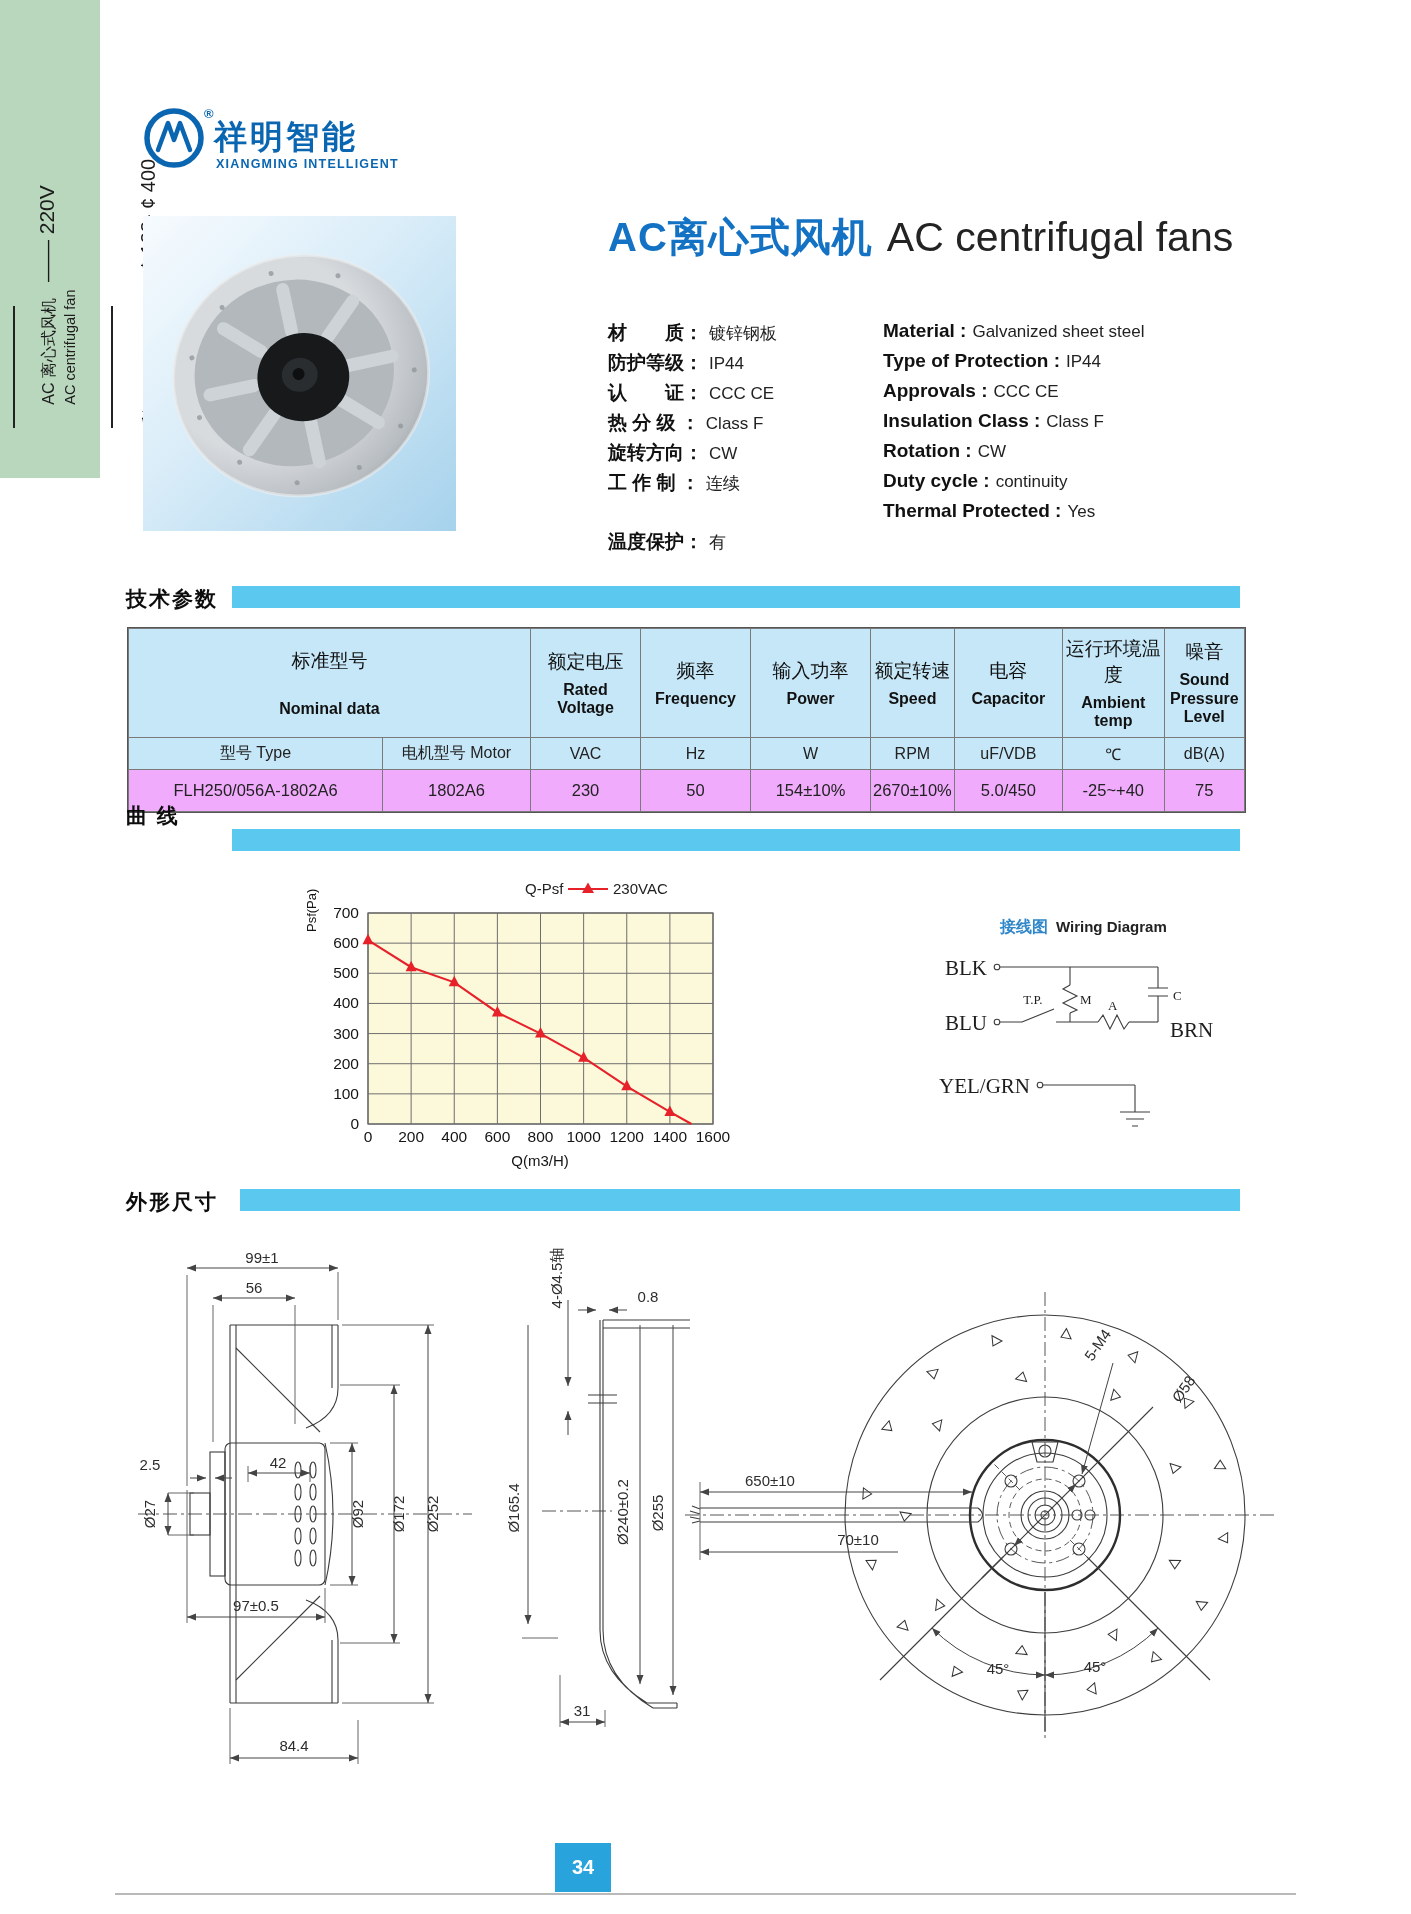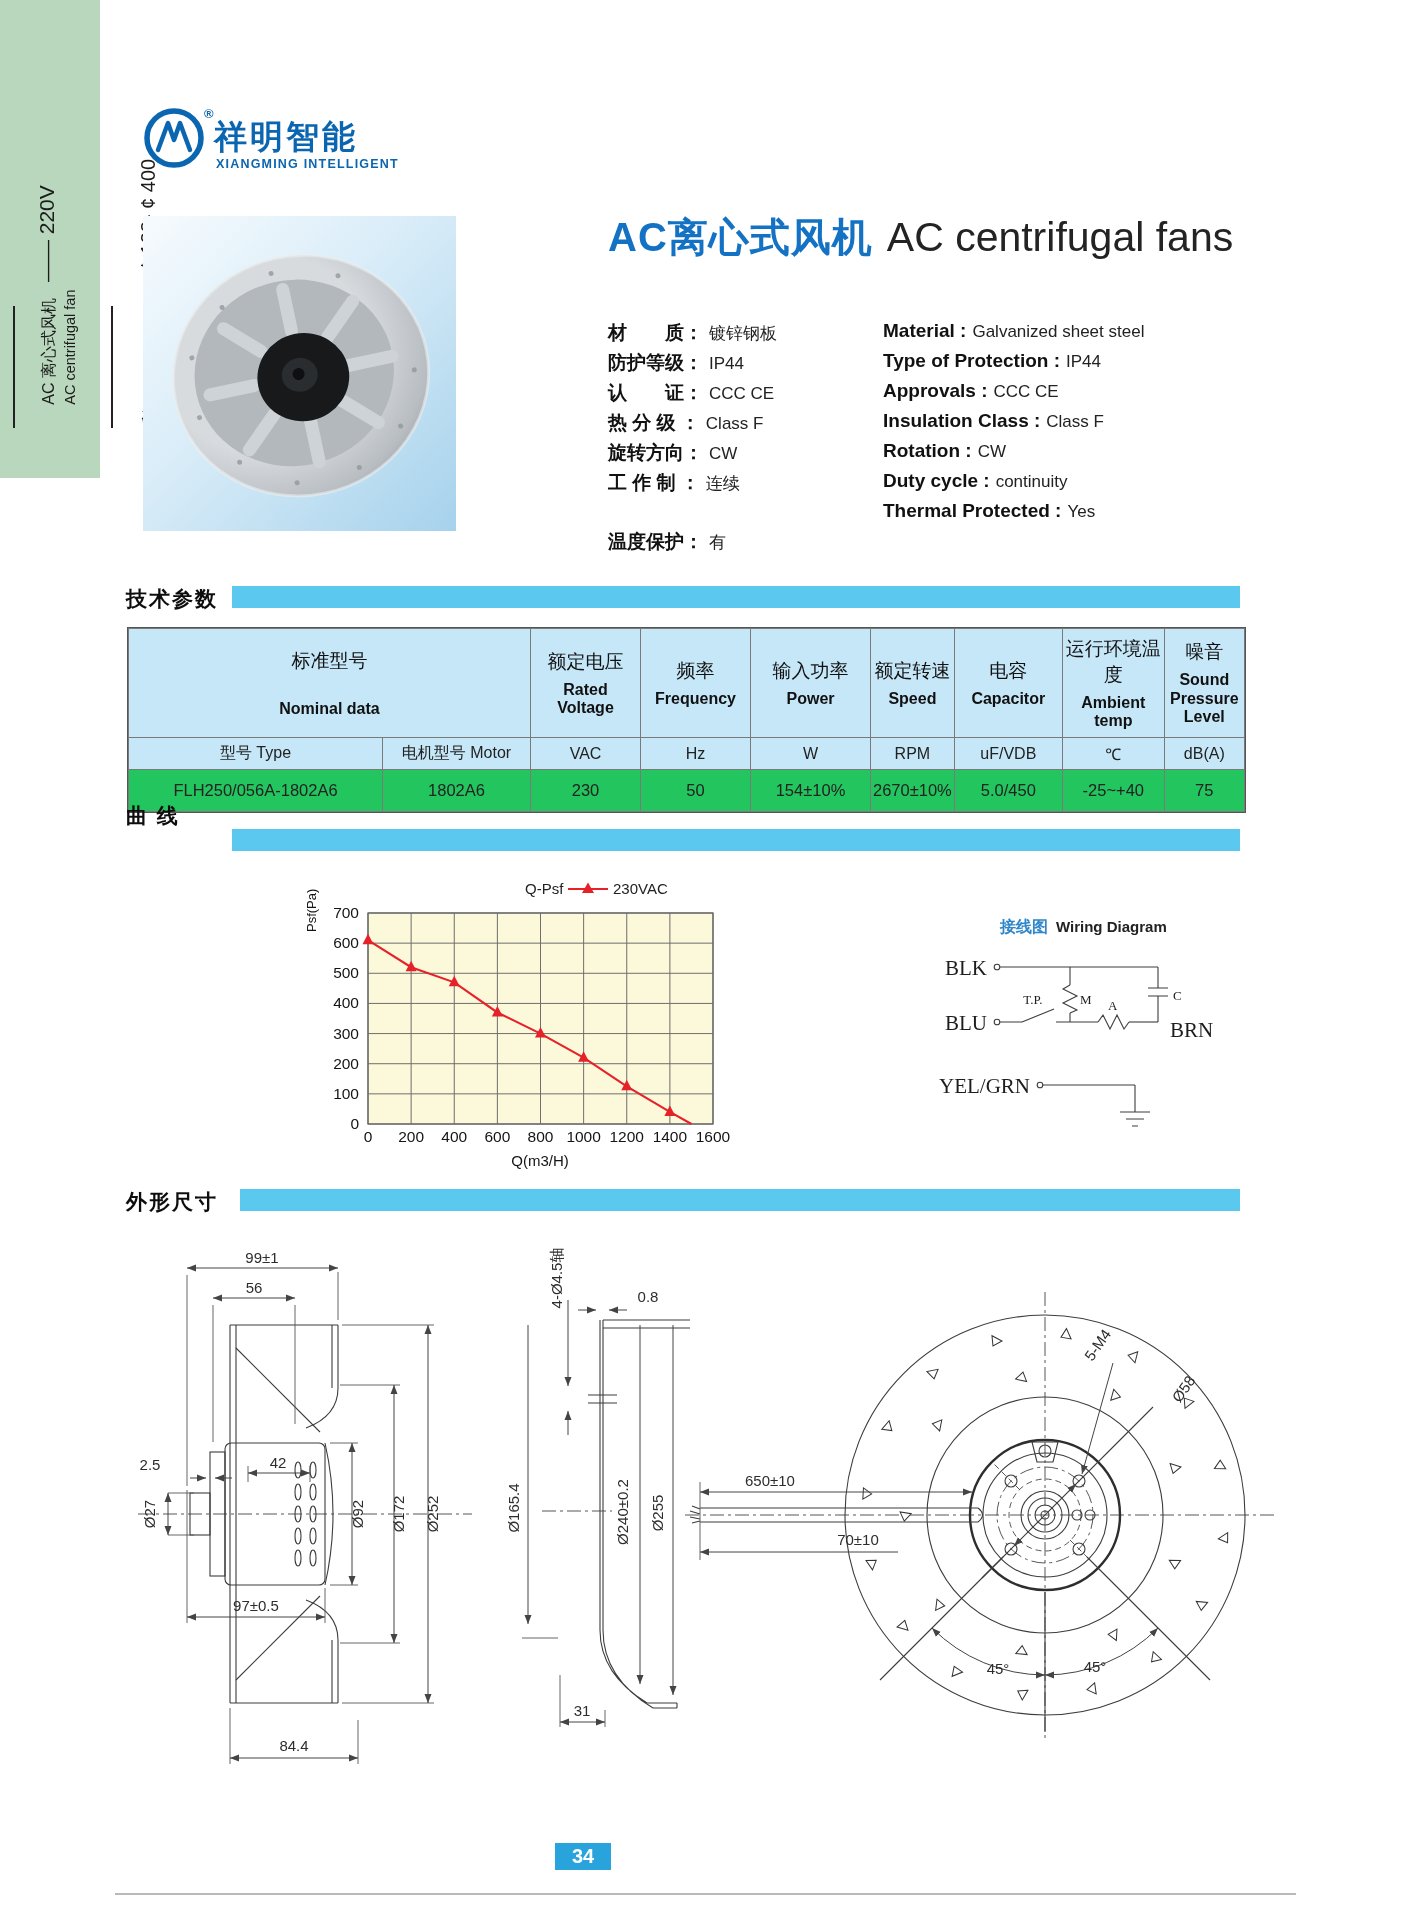--- a/index.html
+++ b/index.html
@@ -25,40 +25,40 @@
   .spec-l{font-weight:bold;font-size:19px;color:#111;text-align:center;}
   .spec-v{font-size:17px;color:#222;margin-left:6px;margin-top:10px;}
   
   .sec-label{position:absolute;font-size:21px;font-weight:bold;color:#0d0d0d;letter-spacing:2px;}
   .sec-bar{position:absolute;height:22px;background:#5bc8f0;}
   
   .spec-table{position:absolute;left:128px;top:628px;border-collapse:collapse;table-layout:fixed;}
   .spec-table td{border:1px solid #7a7a7a;text-align:center;vertical-align:middle;padding:0 2px;}
   .spec-table tr.r1 td{background:#c6e7f8;height:108px;}
   .spec-table tr.r2 td{background:#c6e7f8;height:31px;font-size:16px;}
-  .spec-table tr.r3 td{background:#22c55e;height:41px;font-size:16.5px;margin-top:22px;}
+  .spec-table tr.r3 td{background:#f0abfc;height:41px;font-size:16.5px;margin-top:22px;}
   .spec-table .zh{font-size:19px;color:#111;}
   .spec-table .en{font-size:16px;color:#111;margin-top:6px;line-height:1.15;font-weight:bold;}
   .spec-table td.merged .en{margin-top:26px;}
   .spec-table{outline:1.5px solid #555;}
   
   .thin{stroke:#3d3d3d;stroke-width:1.1;fill:none;}
   .thick{stroke:#2e2e2e;stroke-width:2.4;fill:none;}
   .ext{stroke:#555;stroke-width:0.9;fill:none;}
   .dim{stroke:#444;stroke-width:1;fill:none;marker-start:url(#as);marker-end:url(#ae);}
   .dim1e{stroke:#444;stroke-width:1;fill:none;marker-end:url(#ae);}
   .dim1s{stroke:#444;stroke-width:1;fill:none;marker-start:url(#as);}
   .dashdot{stroke:#444;stroke-width:0.9;fill:none;stroke-dasharray:14 4 3 4;}
   .dashed{stroke:#444;stroke-width:0.9;fill:none;stroke-dasharray:6 4;}
   .dimt{font-size:15px;fill:#2d2d2d;text-anchor:middle;font-family:"Liberation Sans",sans-serif;}
   .bmark{fill:#fff;stroke:#333;stroke-width:1;}
   .wlabel{font-family:"Liberation Serif",serif;font-size:21px;fill:#1d1d1d;}
   .wsmall{font-family:"Liberation Serif",serif;font-size:13px;fill:#1d1d1d;}
   
-  .page-num{position:absolute;left:555px;top:1843px;width:56px;height:27px;background:#29a3dc;
+  .page-num{position:absolute;left:555px;top:1843px;width:56px;height:49px;background:#29a3dc;
             color:#fff;font-size:20px;font-weight:bold;display:flex;align-items:center;justify-content:center;}
   .bottom-line{position:absolute;left:115px;top:1893px;width:1181px;height:2px;background:#b9b9b9;}
 </style>
 </head>
 <body>
 
 <div class="page">
 
   <div class="abs green-strip"></div>
   <div class="srule" style="left:13px;top:306px;height:122px;"></div>

